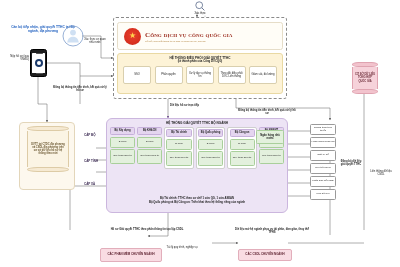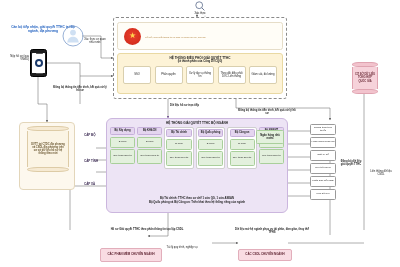--- a/index.html
+++ b/index.html
@@ -249,20 +249,21 @@
     </div>
   </div>
 
   <div class="abs portal-wrap"></div>
 
   <div class="abs portal-head">
     <div class="emblem">
         <span class="star">★</span>
       </div>
     <div>
+      <div class="portal-title">Cổng dịch vụ công quốc gia</div>
       <div class="portal-sub">Kết nối, cung cấp thông tin và dịch vụ công mọi lúc, mọi nơi</div>
     </div>
   </div>
 
   <div class="abs yellowbox">
     <div class="hdr">
       <div>HỆ THỐNG ĐIỀU PHỐI GIẢI QUYẾT TTHC</div>
       <div class="sub">(là thành phần của Cổng DVCQG)</div>
     </div>
     <div class="ybrow">

